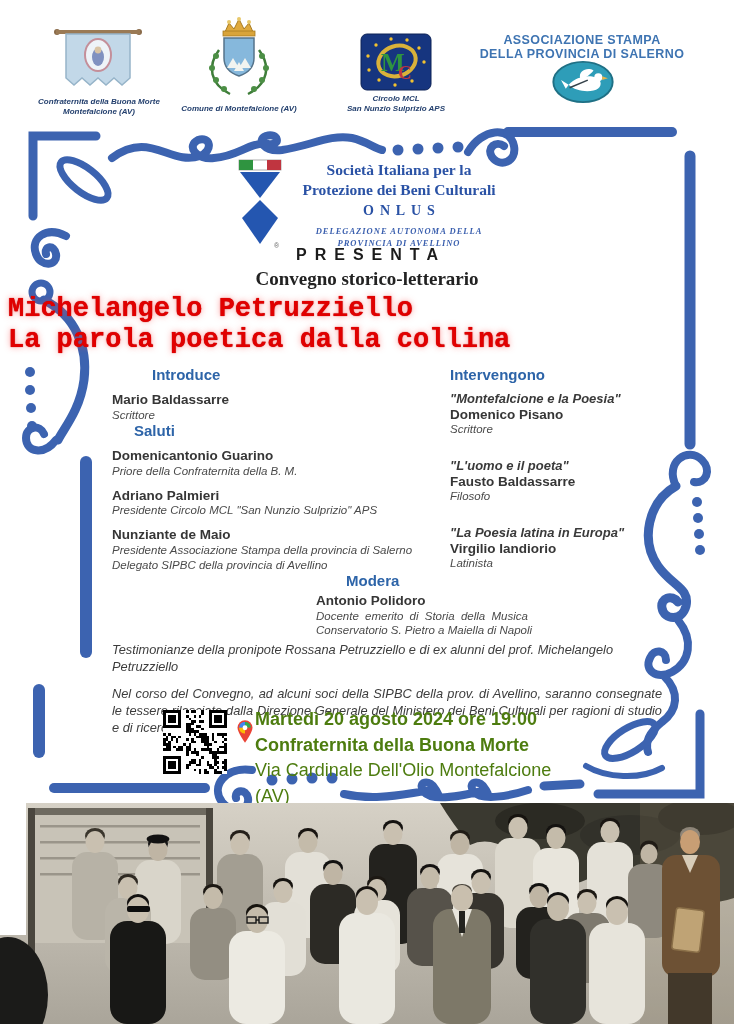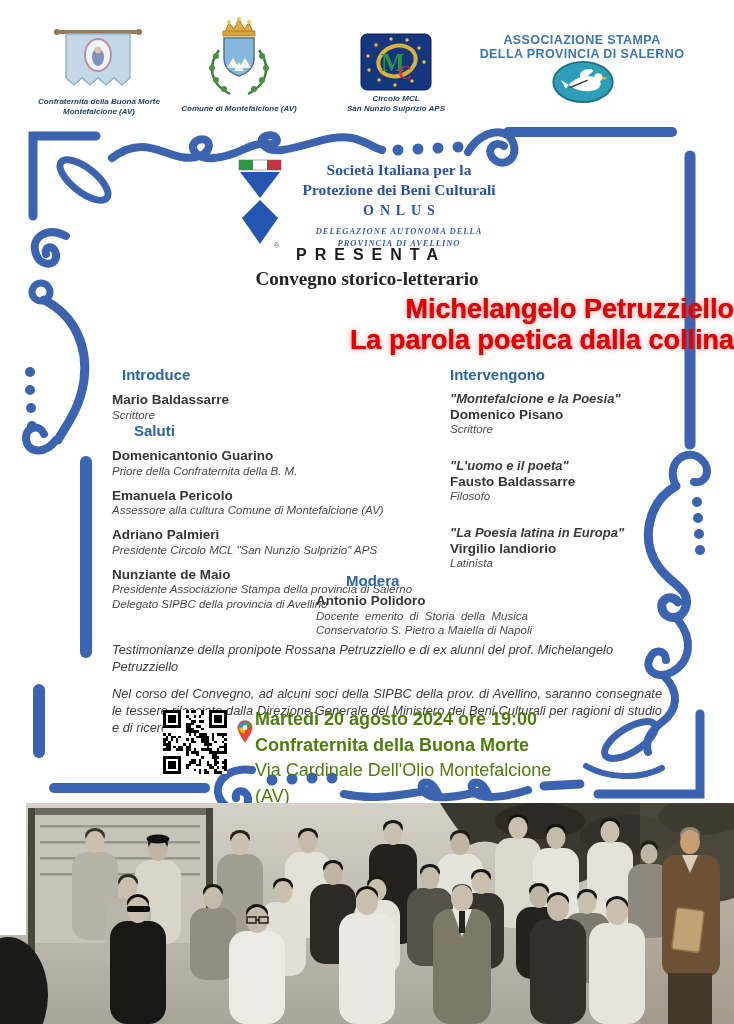--- a/index.html
+++ b/index.html
@@ -19,21 +19,21 @@
   
   .sipbc-text{width:214px;text-align:center;color:var(--sipbc-blue);font-family:"Liberation Serif",serif}
   .sipbc-line{font-size:15.5px;font-weight:bold;line-height:1.3}
   .sipbc-onlus{font-size:14px;font-weight:bold;letter-spacing:.42em;line-height:1.5;text-indent:.42em}
   .sipbc-deleg{font-size:8.5px;font-weight:bold;font-style:italic;letter-spacing:1px;line-height:1.35;margin-top:5px;color:#3a5fae}
 
   .presenta{left:0;right:0;top:246px;text-align:center;font-family:Liberation Sans, sans-serif;
             font-size:16px;font-weight:600;letter-spacing:.5em;text-indent:.5em;color:#1c1c1c}
   .convegno{left:0;right:0;top:268px;text-align:center;font-family:Liberation Serif, serif;
             font-size:19px;font-weight:bold;color:#222}
-  .red-title{left:0;right:0;top:294px;text-align:right;font-family:Liberation Sans, sans-serif;
+  .red-title{left:8px;right:0;top:294px;text-align:left;font-family:Liberation Mono, monospace;
              font-weight:bold;font-size:27px;line-height:1.16;color:var(--title-red);
              text-shadow:0 0 1px #b00000,0 0 6px rgba(255,70,70,.55)}
 
   .sec-heading{font-size:15px;font-weight:bold;color:var(--heading-blue)}
   .p-name{font-size:13.5px;font-weight:bold;color:#363636;line-height:1.15}
   .p-role{font-size:11.5px;font-style:italic;color:#4a4a4a;line-height:1.3}
   .talk-title{font-size:13px;font-style:italic;font-weight:600;color:#3a3a3a;line-height:1.2}
   .entry{margin-top:9px}
   .talk{margin-top:21px}
 
@@ -207,33 +207,29 @@
   </div>
 
   <div class="abs presenta">PRESENTA</div>
   <div class="abs convegno">Convegno storico-letterario</div>
   <div class="abs red-title">
     <div>Michelangelo Petruzziello</div>
     <div>La parola poetica dalla collina</div>
   </div>
 
   <div class="abs" style="left:112px;top:366px;width:332px">
-    <div class="sec-heading" style="margin-left:10px">Introduce</div>
+    <div class="sec-heading" style="margin-left:40px">Introduce</div>
     <div class="entry">
       <div class="p-name">Mario Baldassarre</div>
       <div class="p-role">Scrittore</div>
     </div>
     <div class="sec-heading" style="margin-left:22px;">Saluti</div>
     <div class="entry">
       <div class="p-name">Domenicantonio Guarino</div>
       <div class="p-role">Priore della Confraternita della B. M.</div>
-    </div>
-    <div class="entry">
-      <div class="p-name">Emanuela Pericolo</div>
-      <div class="p-role">Assessore alla cultura Comune di Montefalcione (AV)</div>
     </div>
     <div class="entry">
       <div class="p-name">Adriano Palmieri</div>
       <div class="p-role">Presidente Circolo MCL "San Nunzio Sulprizio" APS</div>
     </div>
     <div class="entry">
       <div class="p-name">Nunziante de Maio</div>
       <div class="p-role">Presidente Associazione Stampa della provincia di Salerno</div>
       <div class="p-role">Delegato SIPBC della provincia di Avellino</div>
     </div>

